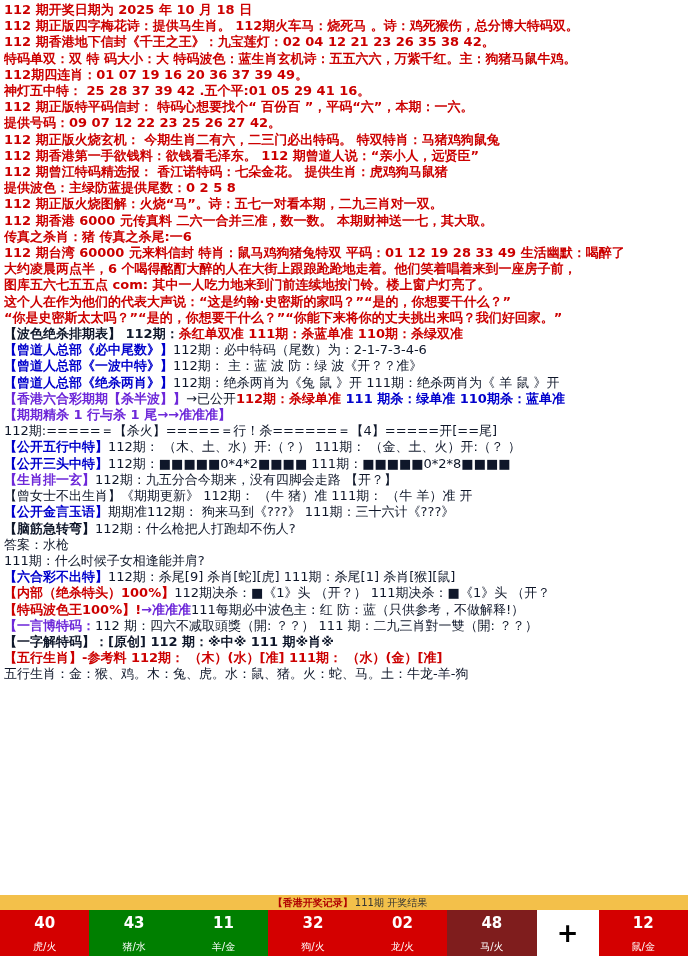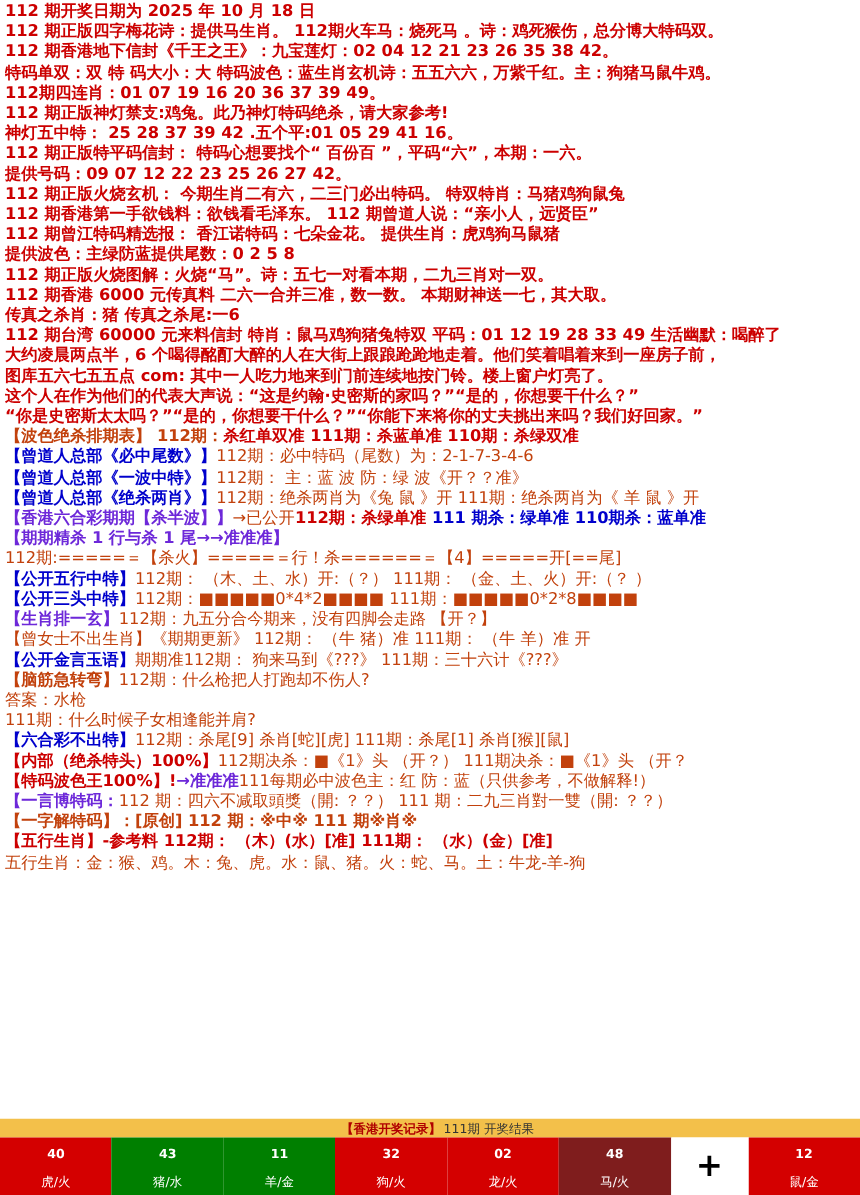--- a/index.html
+++ b/index.html
@@ -14,21 +14,21 @@
   .page{position:relative;width:688px;height:956px;}
   .lines{padding:2px 4px 0 4px;}
   .ln{
     line-height:16.2px;
     white-space:nowrap;
     overflow:hidden;
   }
   .red{color:#cc0000;}
   .blue{color:#0000cc;}
   .green{color:#6d28d9;}
-  .black{color:#c2410c;}
+  .black{color:#0f172a;}
   .b{font-weight:bold;}
 
   
   .resultwrap{position:absolute;left:0;bottom:0;width:688px;}
   .titlebar{
     height:15px;background:#f3c04a;
     display:flex;align-items:center;justify-content:center;
     font-size:10px;color:#333;
   }
   .titlebar .t1{color:#b00000;font-weight:bold;margin-left:12px;}
@@ -41,21 +41,21 @@
     display:flex;flex-direction:column;
     color:#ffffff;
     text-align:center;
   }
   .ballcol.plus{
     flex:0 0 62px;background:#ffffff;color:#000;
     justify-content:center;font-size:26px;font-weight:bold;
   }
   .num{
     height:27px;line-height:27px;
-    font-size:10px;font-weight:bold;
+    font-size:15px;font-weight:bold;
   }
   .zodiac{
     height:19px;line-height:19px;
     font-size:10px;
   }
   .c-red{background:#d40000;}
   .c-green{background:#007f00;}
   .c-blue{background:#7f1d1d;}
   .footer{
     height:18px;background:#ffffff;
@@ -71,21 +71,20 @@
 
   <div class="lines">
 
     <div class="ln red b">112 期开奖日期为 2025 年 10 月 18 日</div>
 
     <div id="plain-lines">
         <div class="ln red b">112 期正版四字梅花诗：提供马生肖。   112期火车马：烧死马 。诗：鸡死猴伤，总分博大特码双。</div>
         <div class="ln red b">112 期香港地下信封《千王之王》：九宝莲灯：02  04  12  21  23  26  35  38  42。</div>
         <div class="ln red b">特码单双：双   特 码大小：大   特码波色：蓝生肖玄机诗：五五六六，万紫千红。主：狗猪马鼠牛鸡。</div>
         <div class="ln red b">112期四连肖：01  07  19  16  20  36  37  39  49。</div>
-        <div class="ln red b">112 期正版神灯禁支:鸡兔。此乃神灯特码绝杀，请大家参考!</div>
         <div class="ln red b">神灯五中特： 25  28  37  39  42 .五个平:01  05  29  41  16。</div>
         <div class="ln red b">112 期正版特平码信封：   特码心想要找个“ 百份百 ”，平码“六”，本期：一六。</div>
         <div class="ln red b">提供号码：09  07  12  22  23  25  26  27  42。</div>
         <div class="ln red b">112 期正版火烧玄机：   今期生肖二有六，二三门必出特码。  特双特肖：马猪鸡狗鼠兔</div>
         <div class="ln red b">112 期香港第一手欲钱料：欲钱看毛泽东。  112 期曾道人说：“亲小人，远贤臣”</div>
         <div class="ln red b">112 期曾江特码精选报：  香江诺特码：七朵金花。  提供生肖：虎鸡狗马鼠猪</div>
         <div class="ln red b">提供波色：主绿防蓝提供尾数：0  2  5  8</div>
         <div class="ln red b">112 期正版火烧图解：火烧“马”。诗：五七一对看本期，二九三肖对一双。</div>
         <div class="ln red b">112 期香港 6000 元传真料  二六一合并三准，数一数。  本期财神送一七，其大取。</div>
         <div class="ln red b">传真之杀肖：猪  传真之杀尾:一6</div>

